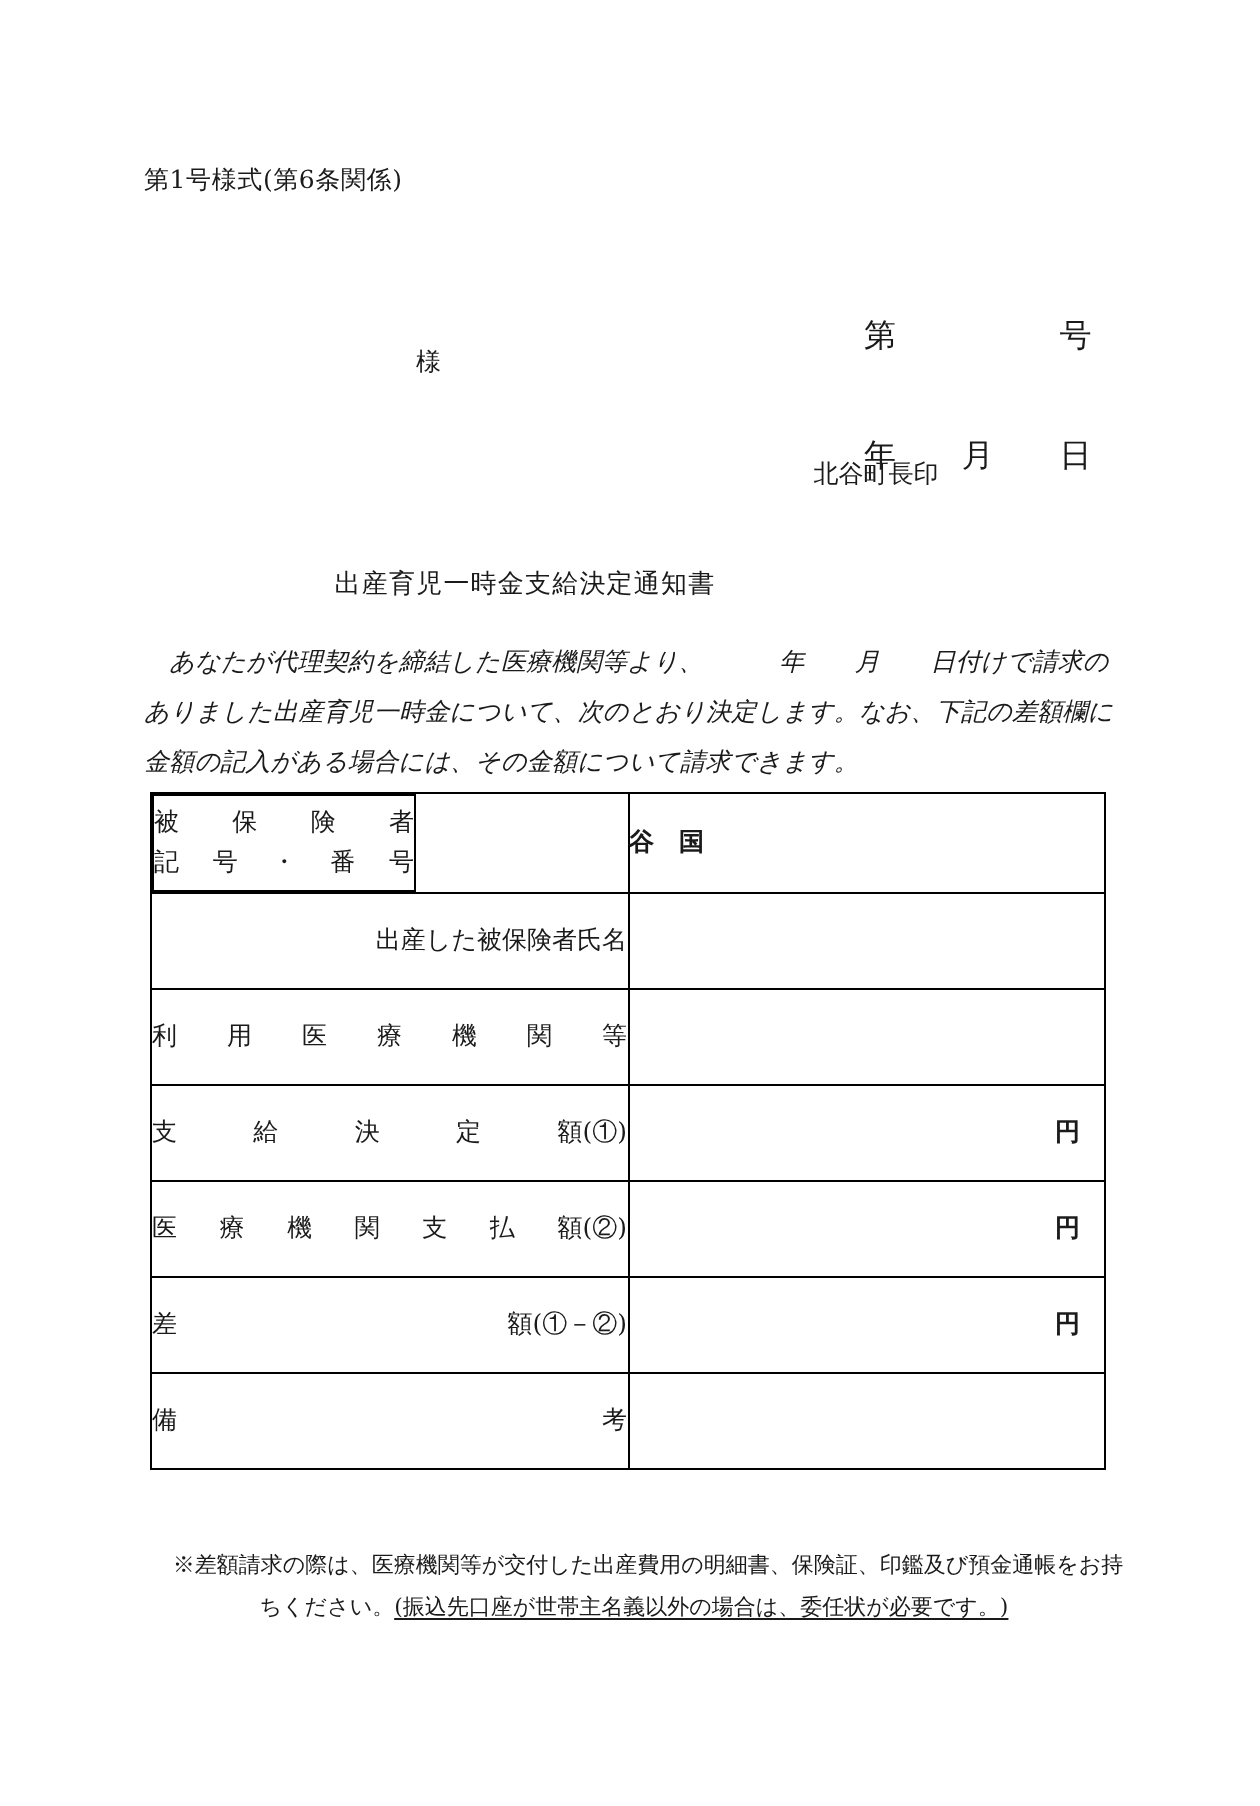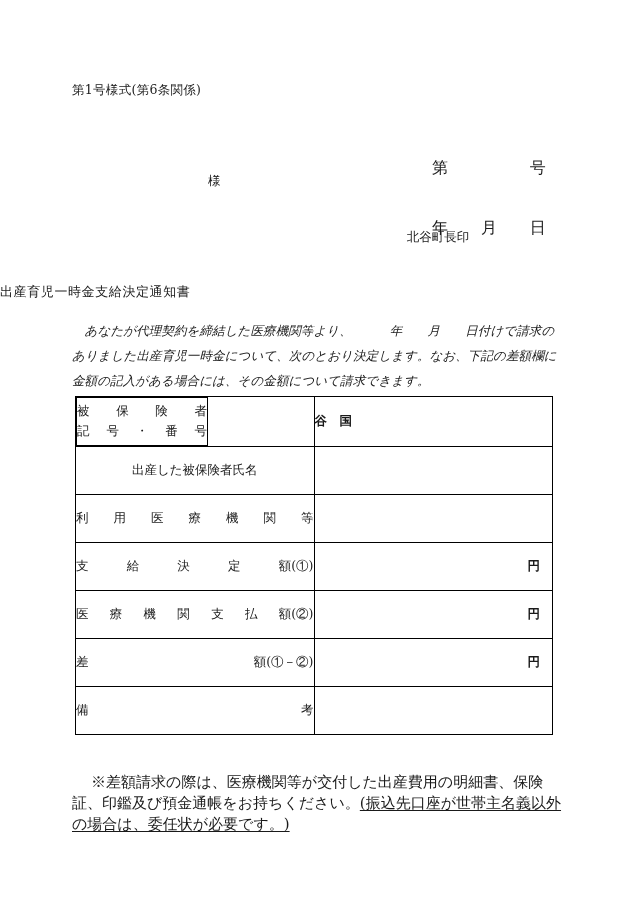--- a/index.html
+++ b/index.html
@@ -59,20 +59,21 @@
     justify-content: center;
     white-space: pre;
   }
 
   
   .doc-title {
     position: absolute;
     left: 0;
     top: 283px;
     width: 525px;
+    text-align: center;
     font-size: 13px;
     letter-spacing: 0.6px;
     white-space: pre;
   }
 
   
   .body-text {
     position: absolute;
     left: 72px;
     top: 318px;
@@ -110,21 +111,21 @@
   }
   
   .label-justify {
     display: flex;
     justify-content: space-between;
     white-space: pre;
   }
   .label-justify > span { display: block; }
   .label-plain {
     display: block;
-    text-align: center;
+    text-align: right;
     white-space: pre;
   }
   .label-two-line {
     display: flex;
     flex-direction: column;
     justify-content: center;
     gap: 3px;
   }
   .cell-value {
     height: 47px;
@@ -139,23 +140,24 @@
   .cell-value.remarks {
     height: 46px;
   }
 
   
   .footer-notes {
     position: absolute;
     left: 72px;
     top: 751px;
     width: 490px;
-    font-size: 15px;
+    font-size: 11px;
     line-height: 21px;
     white-space: pre-wrap;
+    text-align: center;
   }
   .underlined {
     text-decoration: underline;
     text-underline-offset: 2px;
   }
 </style>
 </head>
 <body>
 
 <div class="page">

